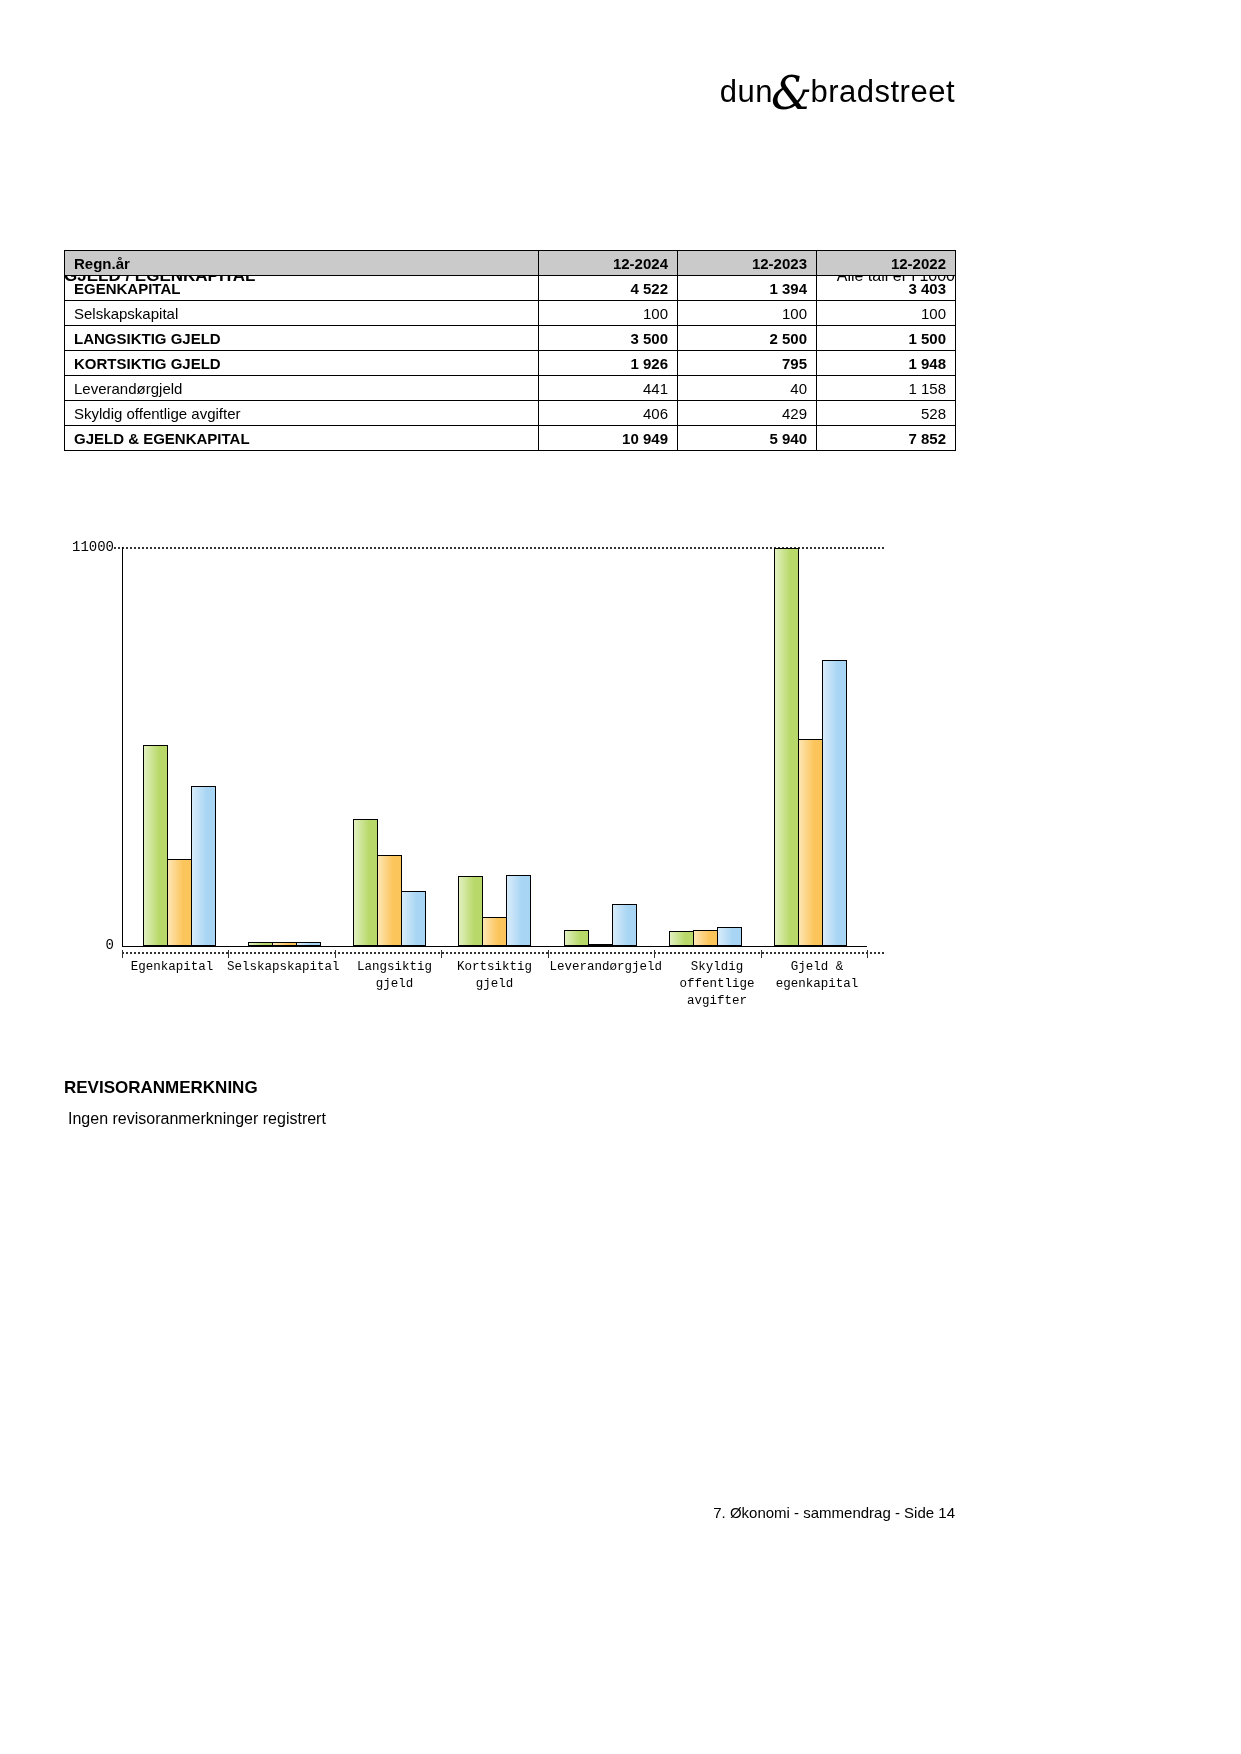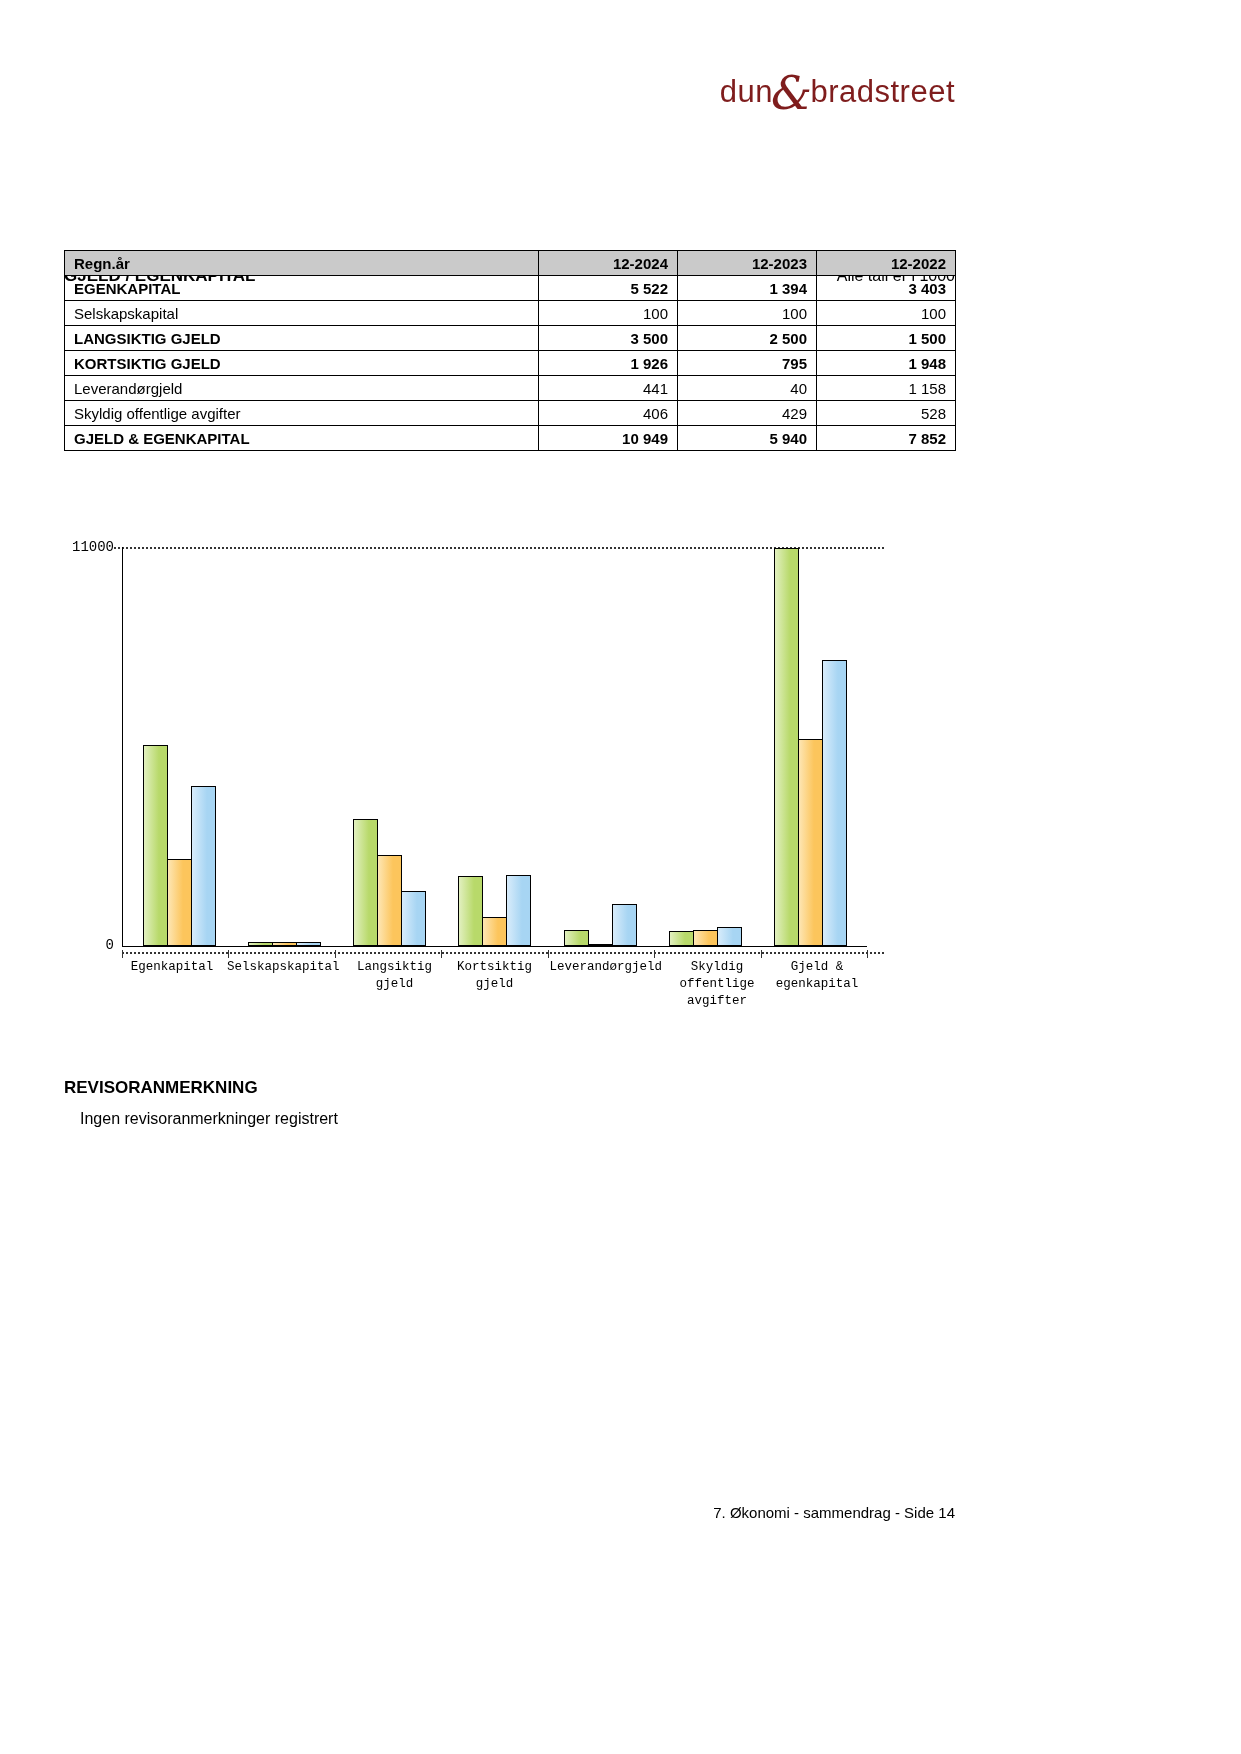--- a/index.html
+++ b/index.html
@@ -43,31 +43,31 @@
   .tick { position:absolute; top:-4px; width:1px; height:8px; background:#333; }
   .x-labels { position:absolute; left:58px; top:421px; width:745px; display:flex; }
   .x-label { flex:1; text-align:center; font-size:12.5px; line-height:1.35; padding:0 5px; }
   .legend { position:absolute; left:812px; top:10px; }
   .legend-row { display:flex; align-items:center; margin-bottom:12px; }
   .legend-box { width:30px; height:30px; border:1px solid #000; margin-right:12px; }
   .legend-label { font-size:14px; }
 
   
   .revisor-title { position:absolute; top:1078px; left:64px; font-size:17px; font-weight:bold; }
-  .revisor-text { position:absolute; top:1110px; left:80px; font-size:16px; }
+  .revisor-text { position:absolute; top:1110px; left:68px; font-size:16px; }
 
   
   .footer { position:absolute; top:1504px; left:64px; width:891px; text-align:right; font-size:15px; }
 </style>
 </head>
 <body>
 
 <div class="page">
 
-  <div class="logo" style="color: #7f1d1d;">
+  <div class="logo" style="color: #000000;">
     <span>dun</span><span class="amp">&amp;</span><span>bradstreet</span>
   </div>
 
   <div class="title-row">
     <div class="page-title">GJELD / EGENKAPITAL</div>
     <div class="units-note">Alle tall er i 1000</div>
   </div>
 
   <table class="data-table">
     <colgroup>
@@ -80,21 +80,21 @@
       <tr>
           <th>Regn.år</th>
           <th class="num-cell">12-2024</th>
           <th class="num-cell">12-2023</th>
           <th class="num-cell">12-2022</th>
         </tr>
     </thead>
     <tbody>
         <tr class="bold">
           <td>EGENKAPITAL</td>
-          <td class="num-cell">5 522</td>
+          <td class="num-cell">4 522</td>
           <td class="num-cell">1 394</td>
           <td class="num-cell">3 403</td>
         </tr>
         <tr>
           <td>Selskapskapital</td>
           <td class="num-cell">100</td>
           <td class="num-cell">100</td>
           <td class="num-cell">100</td>
         </tr>
         <tr class="bold">

